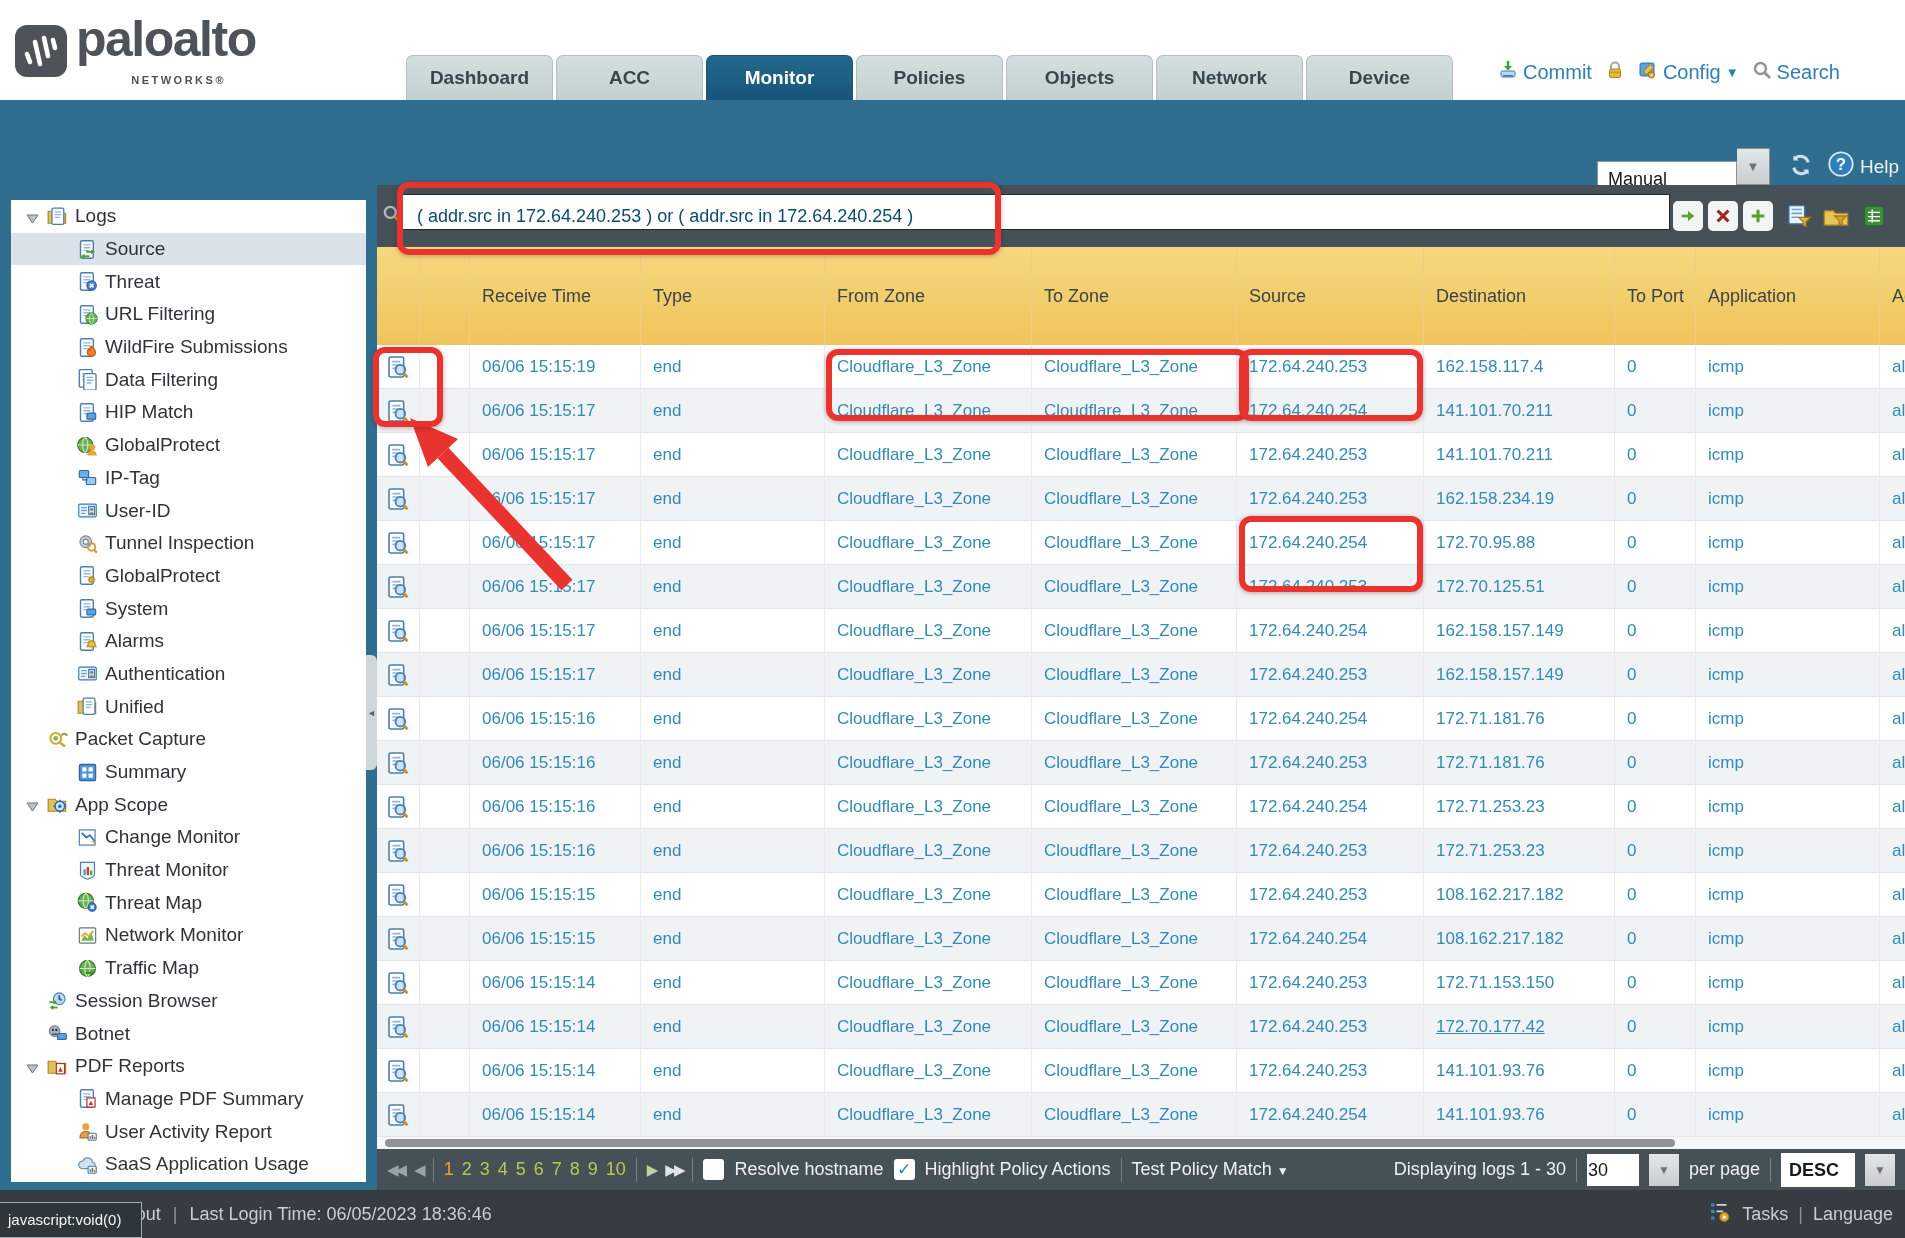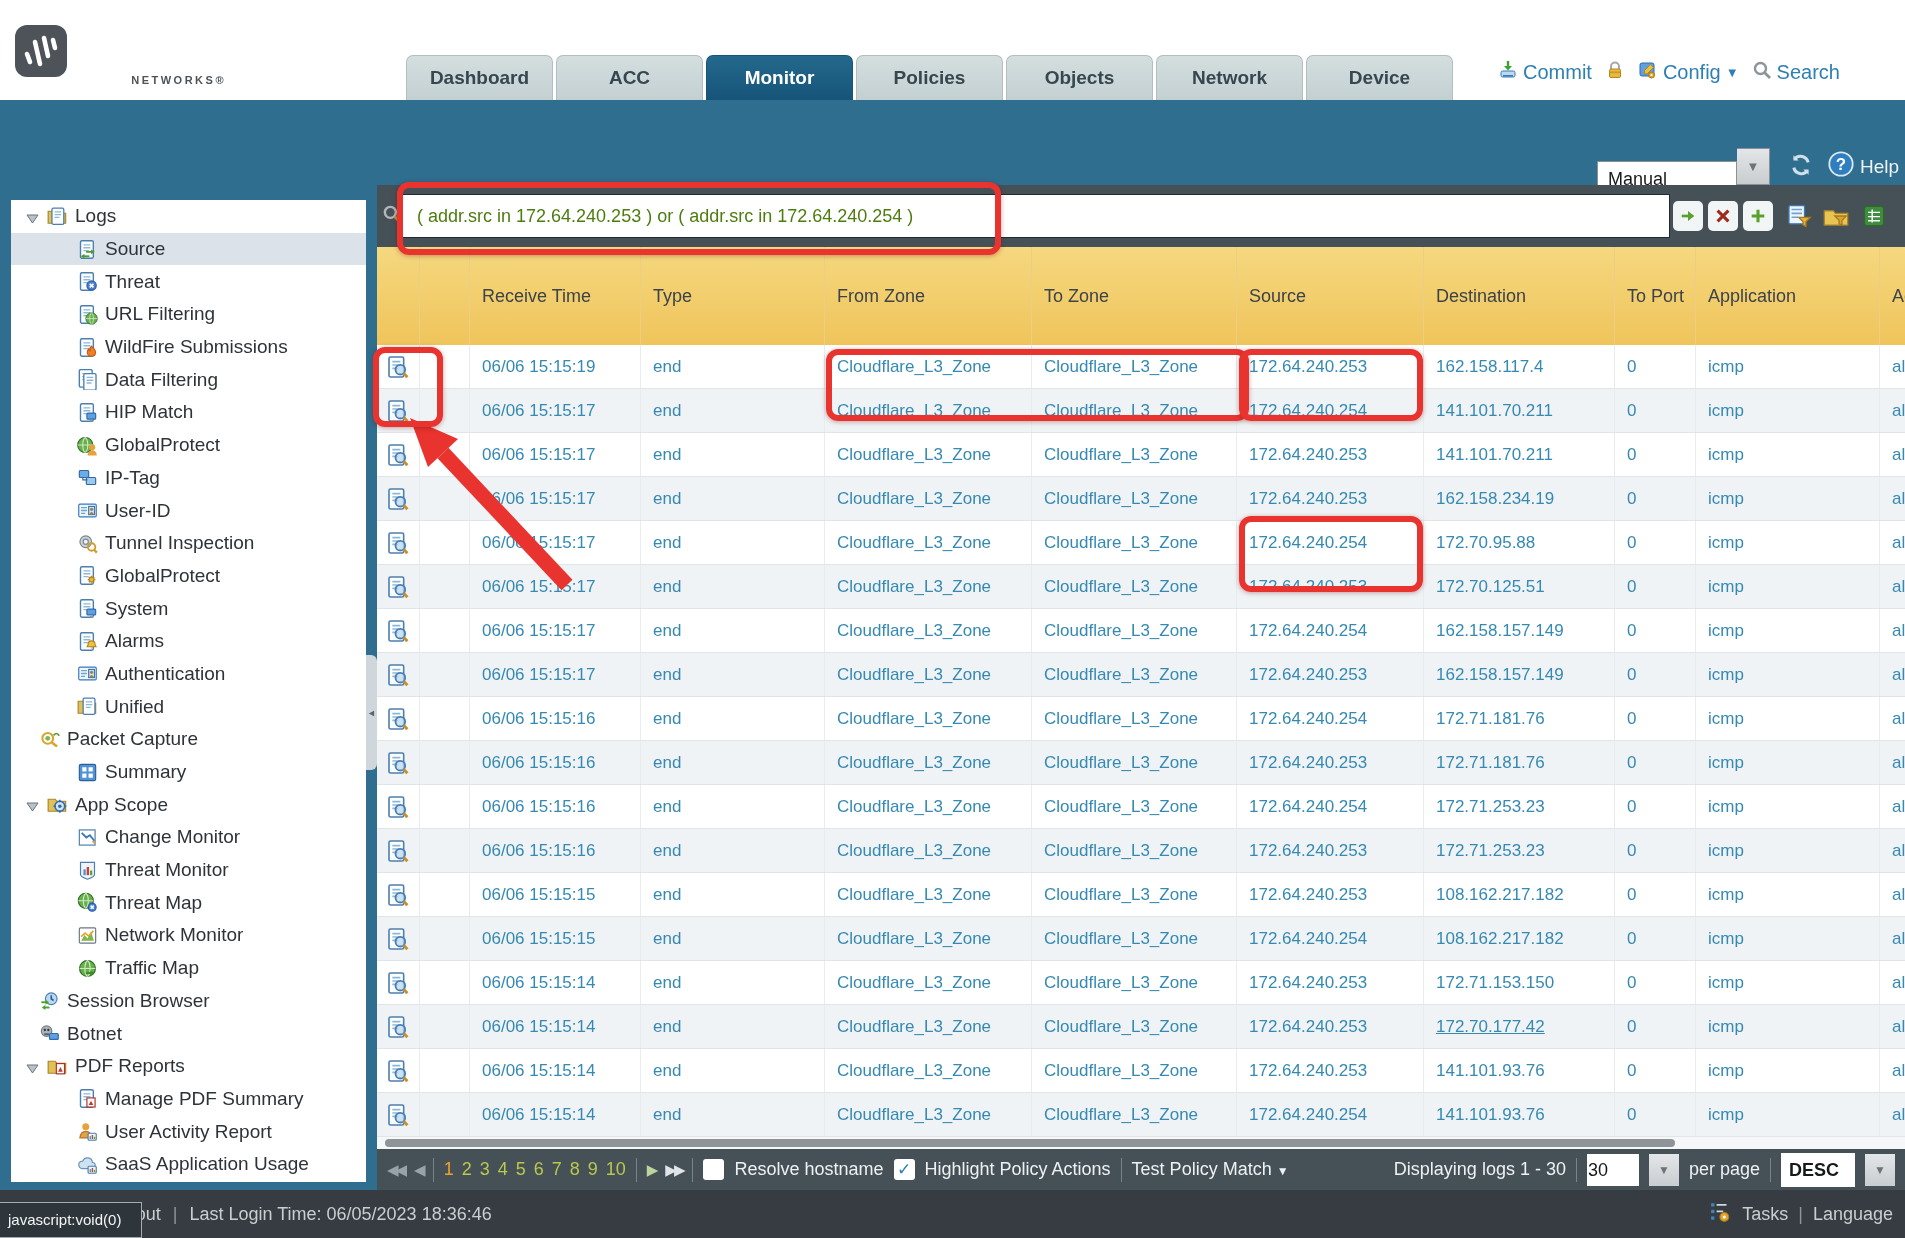--- a/index.html
+++ b/index.html
@@ -29,32 +29,32 @@
                    border:1px solid #8a9094;border-left:none;display:flex;align-items:center;justify-content:center;
                    color:#6b7478;font-size:13px;box-sizing:border-box;cursor:pointer;}
   .refresh-ic{margin-left:18px;cursor:pointer;}
   .help-wrap{display:flex;align-items:center;gap:6px;margin-left:14px;color:#edf3f6;font-size:19px;cursor:pointer;}
   
   .sidebar{position:absolute;left:11px;top:200px;width:355px;height:982px;background:#fff;overflow:hidden;}
   .side-item{height:32.7px;display:flex;align-items:center;gap:7px;padding-left:14px;cursor:pointer;
              font-size:19px;color:#2e3338;white-space:nowrap;}
   .side-item.sel{background:#dbe2e9;}
   .side-item.lvl1{padding-left:66px;}
-  .side-item.lvl0.noexp{padding-left:28px;}
+  .side-item.lvl0.noexp{padding-left:36px;}
   .expander{width:15px;height:15px;flex:0 0 15px;}
   .side-ic{width:21px;height:21px;flex:0 0 21px;}
   .collapse-handle{position:absolute;left:366px;top:655px;width:11px;height:115px;background:#cfd7dc;
                    border-radius:0 6px 6px 0;display:flex;align-items:center;justify-content:center;
                    color:#5a6570;font-size:9px;cursor:pointer;}
   
   .table-panel{position:absolute;left:377px;top:185px;width:1528px;height:1005px;background:#fff;overflow:hidden;}
   .filter-bar{position:absolute;left:0;top:0;width:100%;height:62px;background:#465057;}
   .fmag{position:absolute;left:4px;top:18px;}
-  .finput{position:absolute;left:25px;top:9px;width:1268px;height:44px;background:#fff;
-          border:1px solid #23292e;box-sizing:border-box;font-size:18px;color:#4d7c0f;
+  .finput{position:absolute;left:25px;top:9px;width:1268px;height:36px;background:#fff;
+          border:1px solid #23292e;box-sizing:border-box;font-size:18px;color:#0c4a6e;
           line-height:42px;padding-left:14px;white-space:nowrap;overflow:hidden;cursor:text;}
   .fbtn{position:absolute;top:16px;width:30px;height:30px;border-radius:5px;background:#f2f5f6;
         display:flex;align-items:center;justify-content:center;cursor:pointer;}
   .fbtn.flat{background:transparent;}
   .grid{display:grid;grid-template-columns:43px 50px 171px 184px 207px 205px 187px 191px 81px 184px 120px;}
   .ghead{position:absolute;left:0;top:62px;width:1623px;height:98px;
          background:linear-gradient(#f6d87f,#efc45b);}
   .hcell{display:flex;align-items:center;height:98px;padding-left:12px;box-sizing:border-box;
          font-size:18px;color:#3c434a;border-right:1px solid #eccf86;white-space:nowrap;cursor:pointer;}
   .tbody{position:absolute;left:0;top:160px;width:1623px;}
@@ -113,20 +113,21 @@
     <svg class="logo-mark" viewBox="0 0 54 54">
       <rect x="1" y="1" width="52" height="52" rx="12" fill="#4d5358"></rect>
       <g stroke="#fff" stroke-width="4.6" stroke-linecap="round">
         <line x1="13" y1="30" x2="16" y2="38"></line>
         <line x1="21" y1="18" x2="26" y2="40"></line>
         <line x1="30" y1="14" x2="34" y2="32"></line>
         <line x1="39" y1="16" x2="41" y2="24"></line>
       </g>
     </svg>
   </span>
+  <span class="brand">paloalto</span>
   <span class="brand-sub">NETWORKS®</span>
   <div class="tabs" id="tabs">
       <div class="tab">Dashboard</div>
       <div class="tab">ACC</div>
       <div class="tab active">Monitor</div>
       <div class="tab">Policies</div>
       <div class="tab">Objects</div>
       <div class="tab">Network</div>
       <div class="tab">Device</div>
     </div>

